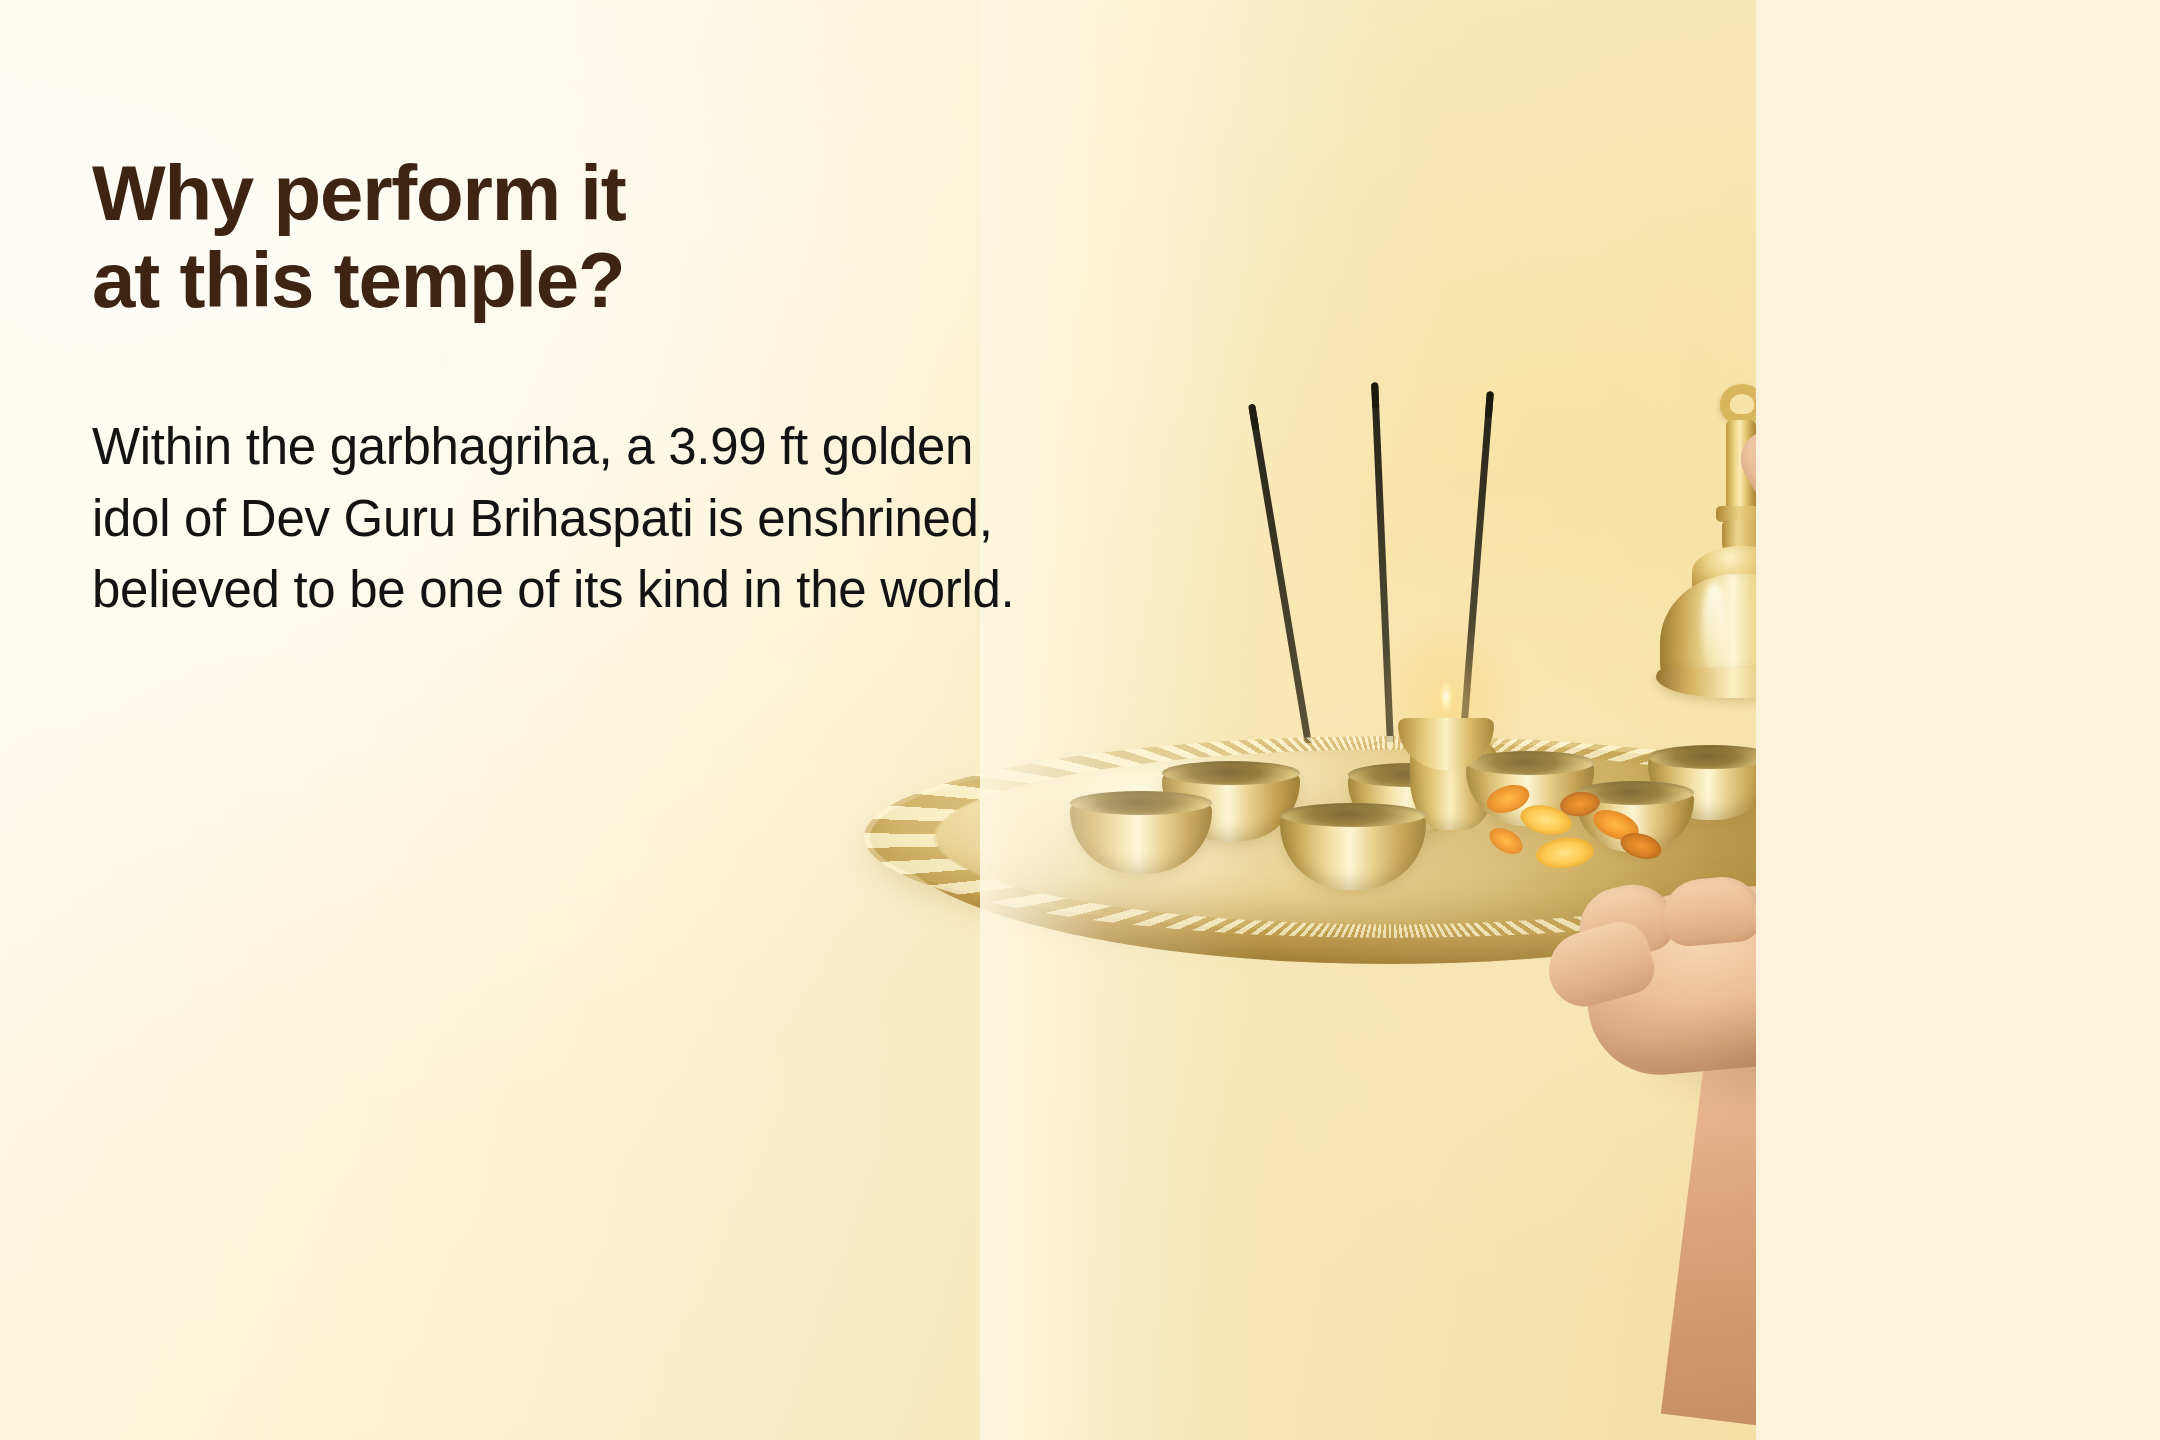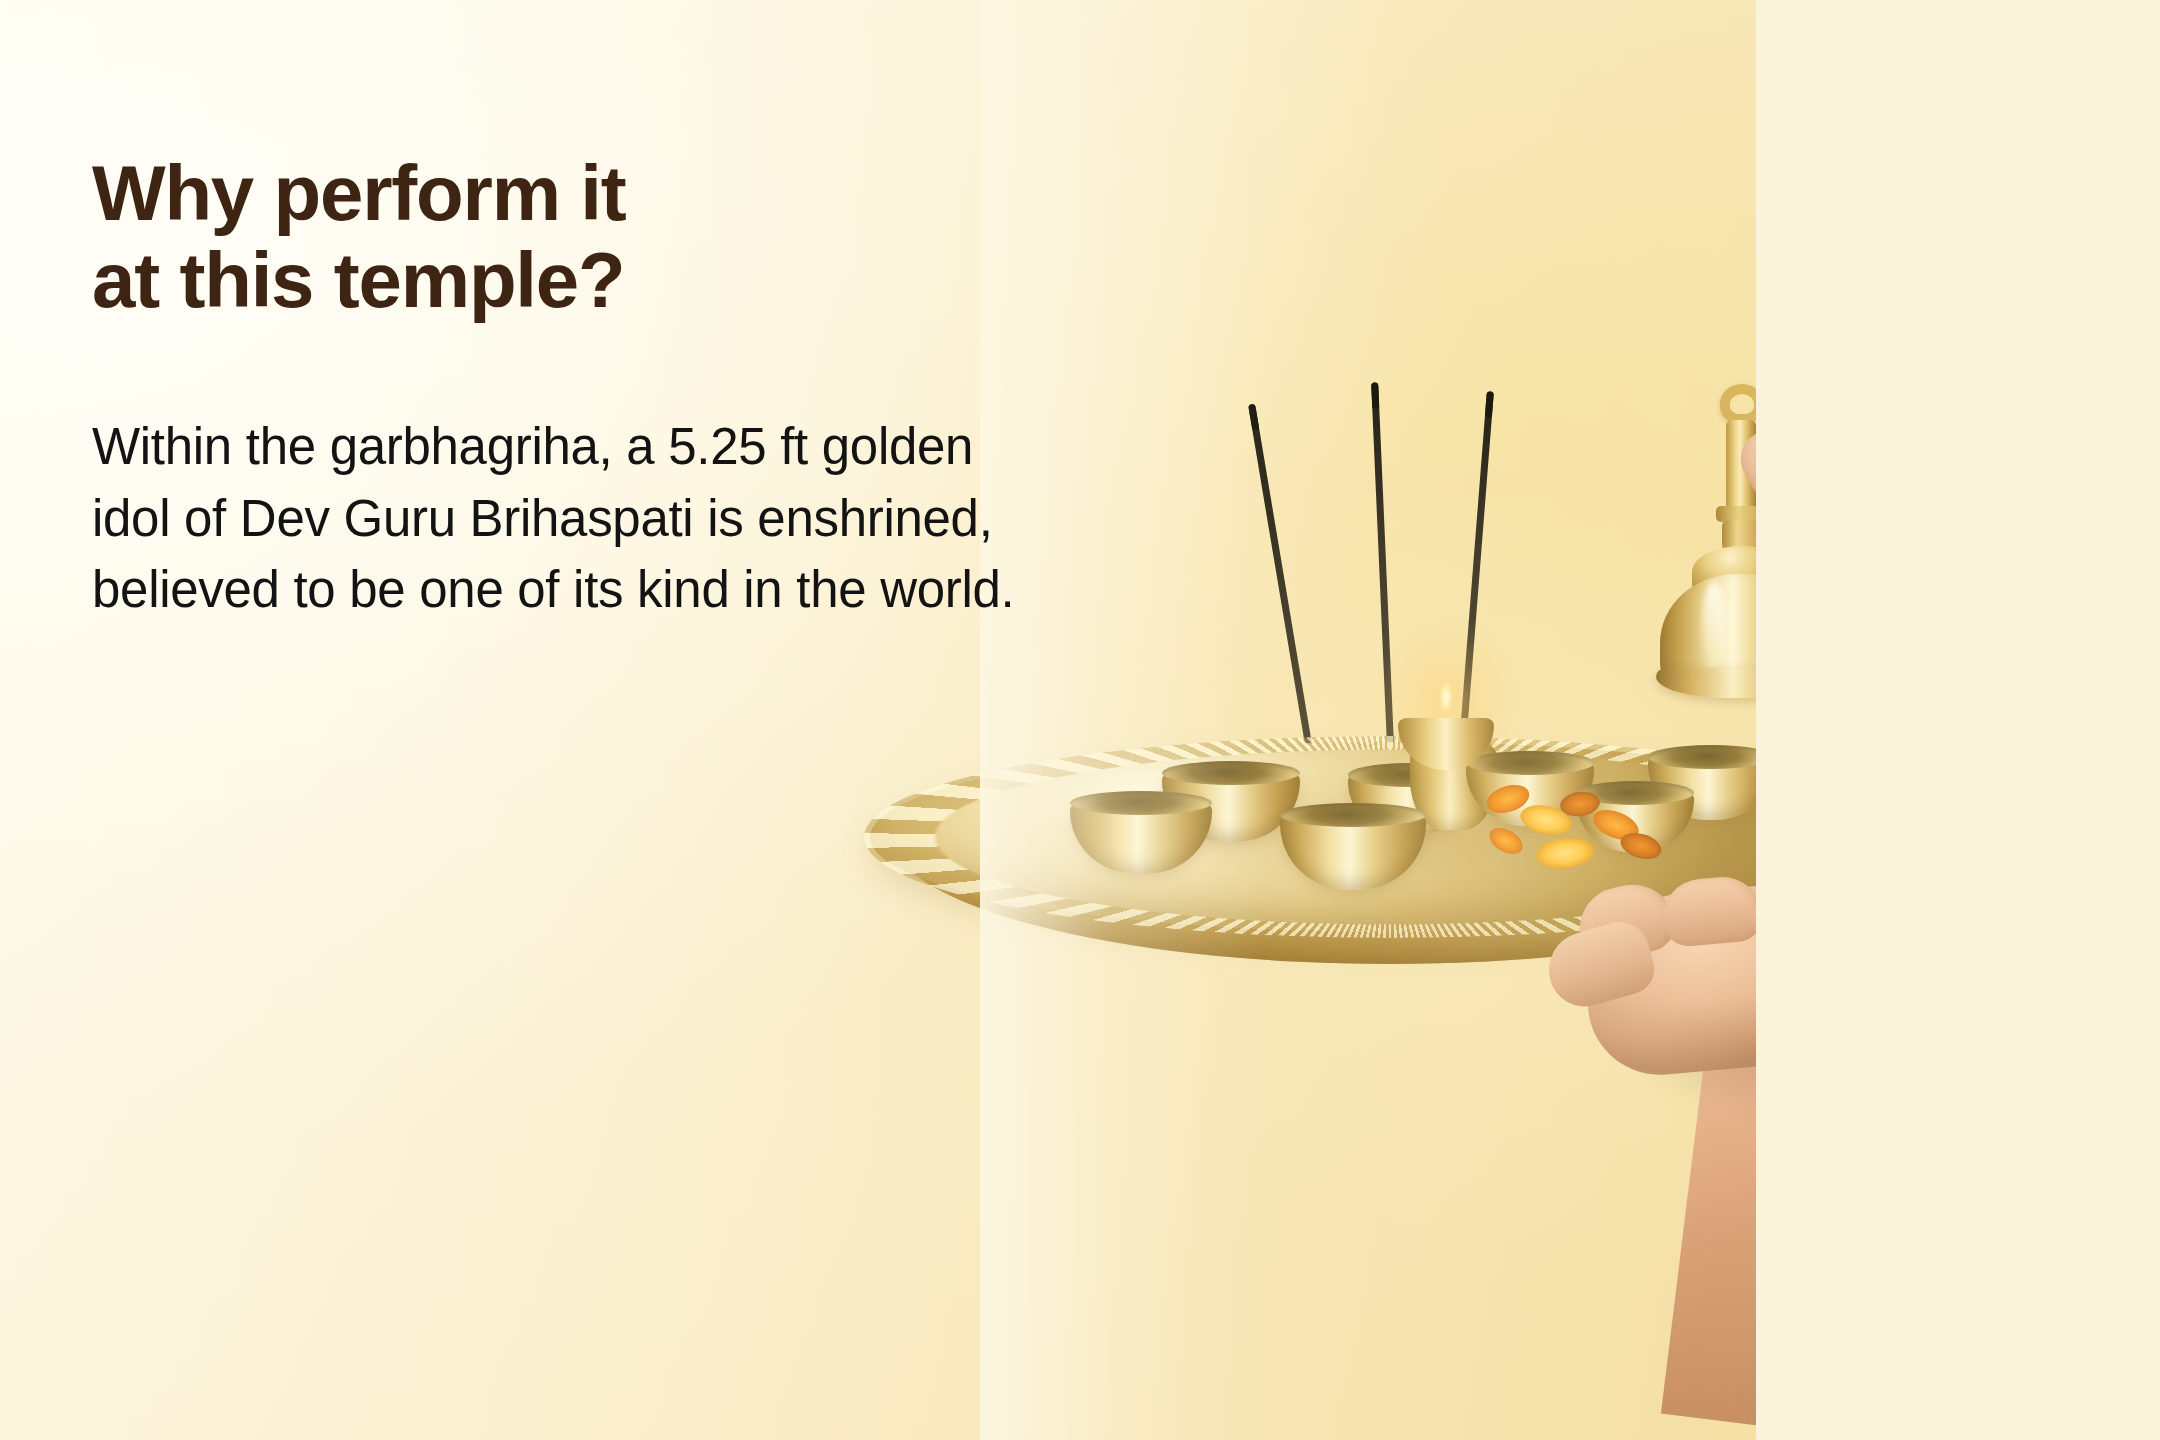--- a/index.html
+++ b/index.html
@@ -357,21 +357,21 @@
   }
 </style>
 </head>
 <body>
 
 <div class="stage">
 
   <div class="text-col">
     <h1 class="headline">Why perform it
 at this temple?</h1>
-    <p class="bodytext">Within the garbhagriha, a 5.25 ft golden idol of Dev Guru Brihaspati is enshrined, believed to be one of its kind in the world.</p>
+    <p class="bodytext">Within the garbhagriha, a 3.99 ft golden idol of Dev Guru Brihaspati is enshrined, believed to be one of its kind in the world.</p>
   </div>
 
   <div class="photo">
 
     <div class="stick s1">
         <span class="stick-tip"></span>
       </div>
     <div class="stick s2">
         <span class="stick-tip"></span>
       </div>

